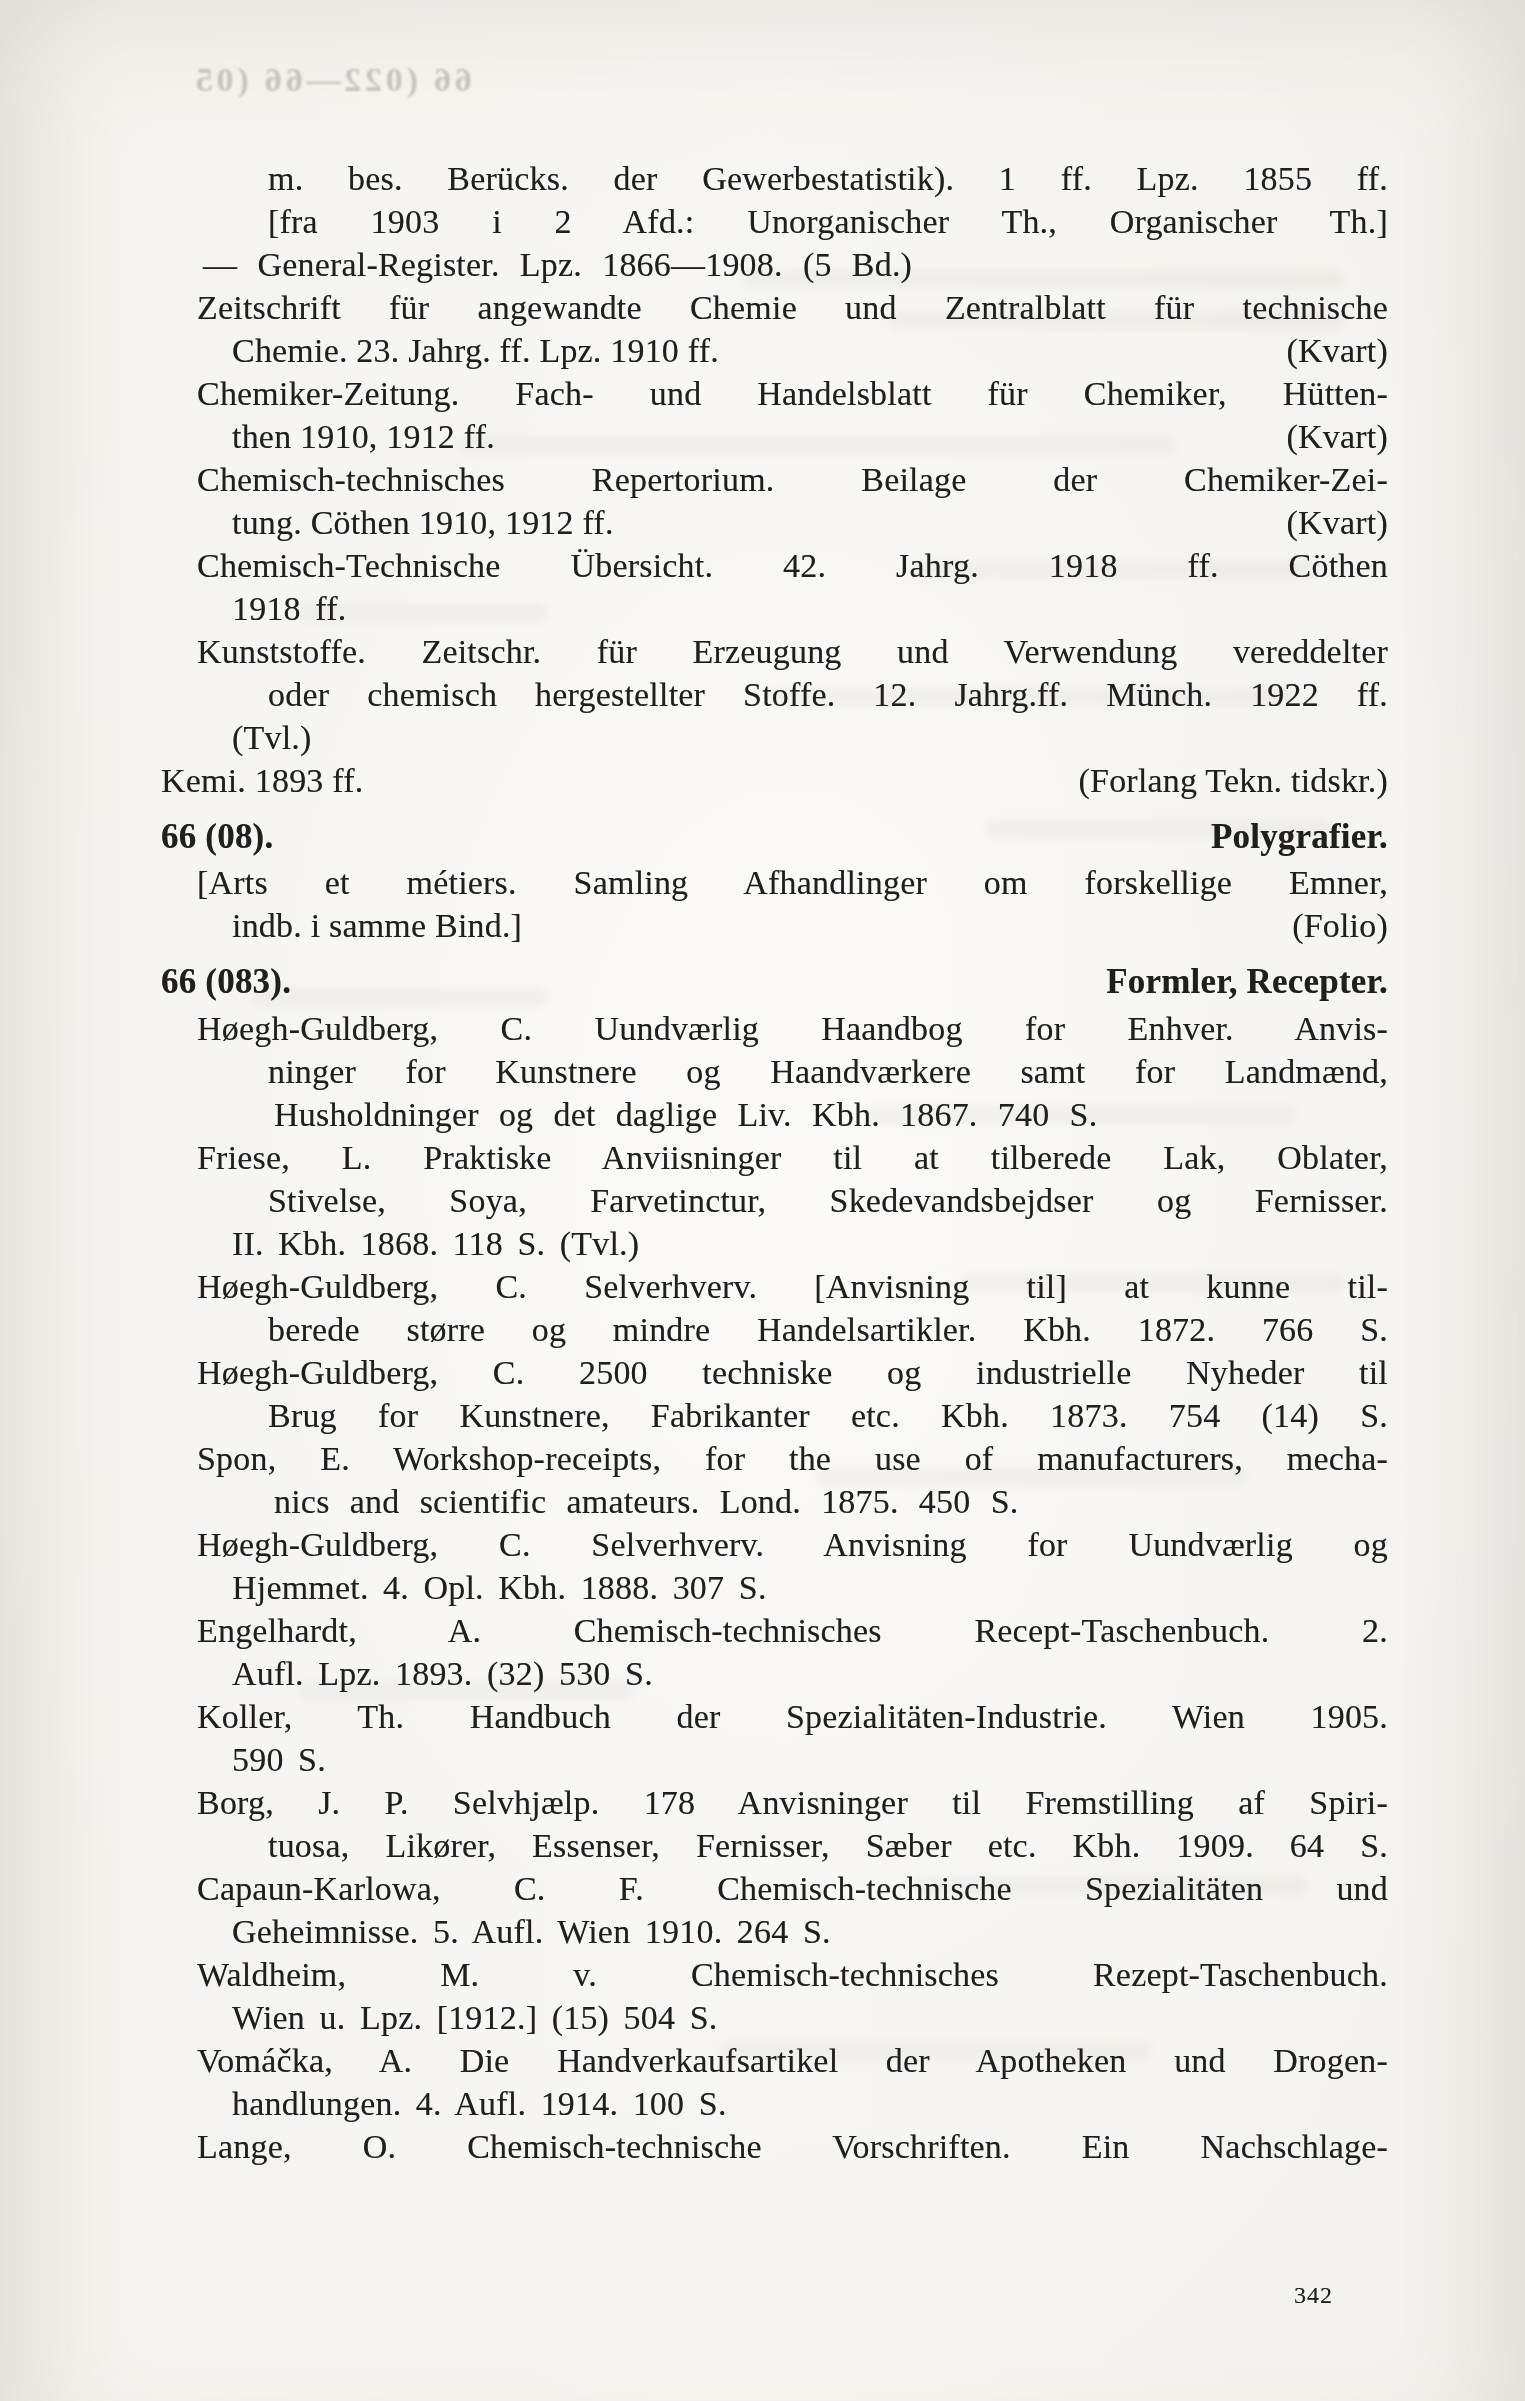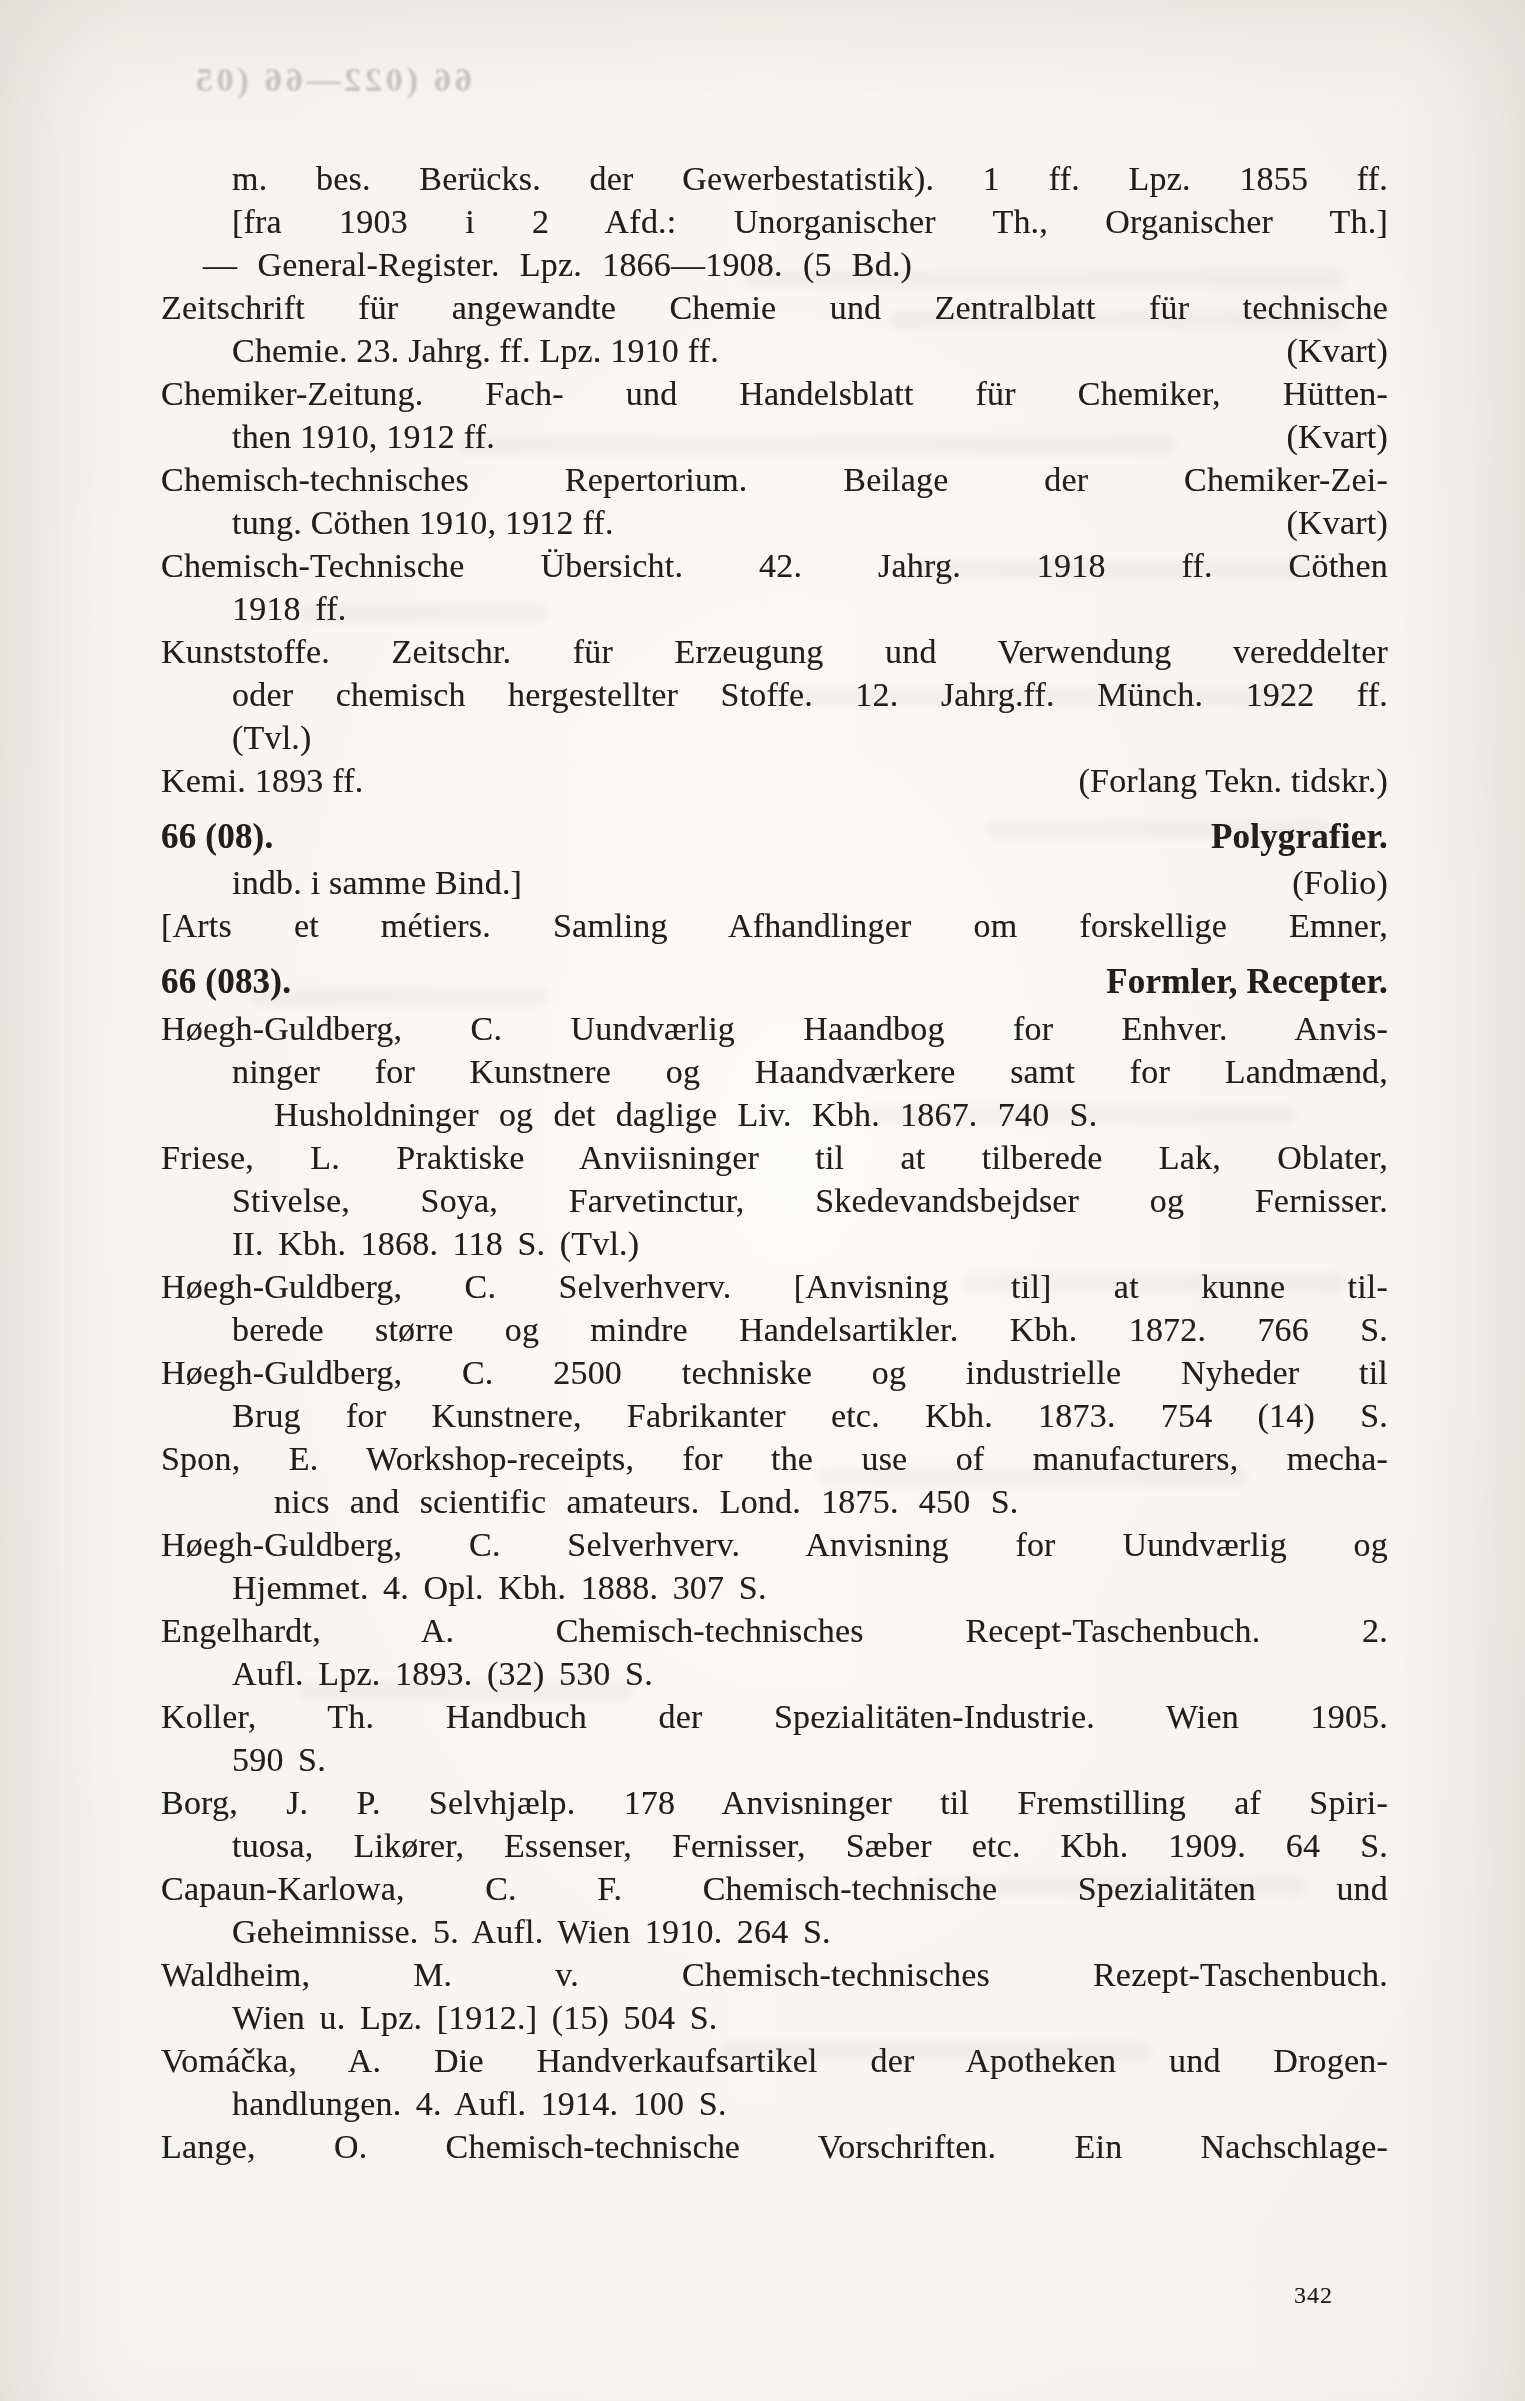--- a/index.html
+++ b/index.html
@@ -51,21 +51,21 @@
     width: 1227px;
   }
   .line {
     font-size: 34px;
     line-height: 43px;
     white-space: normal;
     letter-spacing: 0.2px;
     text-shadow: 0 0 0.5px rgba(30,26,22,0.45);
   }
   .line .b { font-weight: normal; }
-  .justify { text-align: justify; text-align-last: justify; }
+  .justify { text-align: justify; text-align-last: justify; margin-left: 36px; }
   .left   { text-align: left; word-spacing: 5.8px; }
   .spread { text-align: left; word-spacing: 11.5px; margin-left: 42px; }
   .split  { display: flex; justify-content: space-between; }
   .split .fmt { text-align: right; }
   .ind { padding-left: 71px; }
   .split.ind { padding-left: 71px; }
   .heading {
     display: flex;
     justify-content: space-between;
     font-weight: bold;
@@ -132,25 +132,25 @@
       <div class="line justify ind"><span>oder chemisch hergestellter Stoffe. 12. Jahrg.ff. Münch. 1922 ff.</span></div>
       <div class="line left ind"><span>(Tvl.)</span></div>
       <div class="line split">
         <span>Kemi. 1893 ff.</span>
         <span class="fmt">(Forlang Tekn. tidskr.)</span>
       </div>
       <div class="line heading">
         <span>66 (08).</span>
         <span>Polygrafier.</span>
       </div>
+      <div class="line justify"><span>[Arts et métiers. Samling Afhandlinger om forskellige Emner,</span></div>
       <div class="line split ind">
         <span>indb. i samme Bind.]</span>
         <span class="fmt">(Folio)</span>
       </div>
-      <div class="line justify"><span>[Arts et métiers. Samling Afhandlinger om forskellige Emner,</span></div>
       <div class="line heading">
         <span>66 (083).</span>
         <span>Formler, Recepter.</span>
       </div>
       <div class="line justify"><span class="b">Høegh-Guldberg, C.</span><span> Uundværlig Haandbog for Enhver. Anvis-</span></div>
       <div class="line justify ind"><span>ninger for Kunstnere og Haandværkere samt for Landmænd,</span></div>
       <div class="line spread ind"><span>Husholdninger og det daglige Liv. Kbh. 1867. 740 S.</span></div>
       <div class="line justify"><span class="b">Friese, L.</span><span> Praktiske Anviisninger til at tilberede Lak, Oblater,</span></div>
       <div class="line justify ind"><span>Stivelse, Soya, Farvetinctur, Skedevandsbejdser og Fernisser.</span></div>
       <div class="line left ind"><span>II. Kbh. 1868. 118 S. (Tvl.)</span></div>

